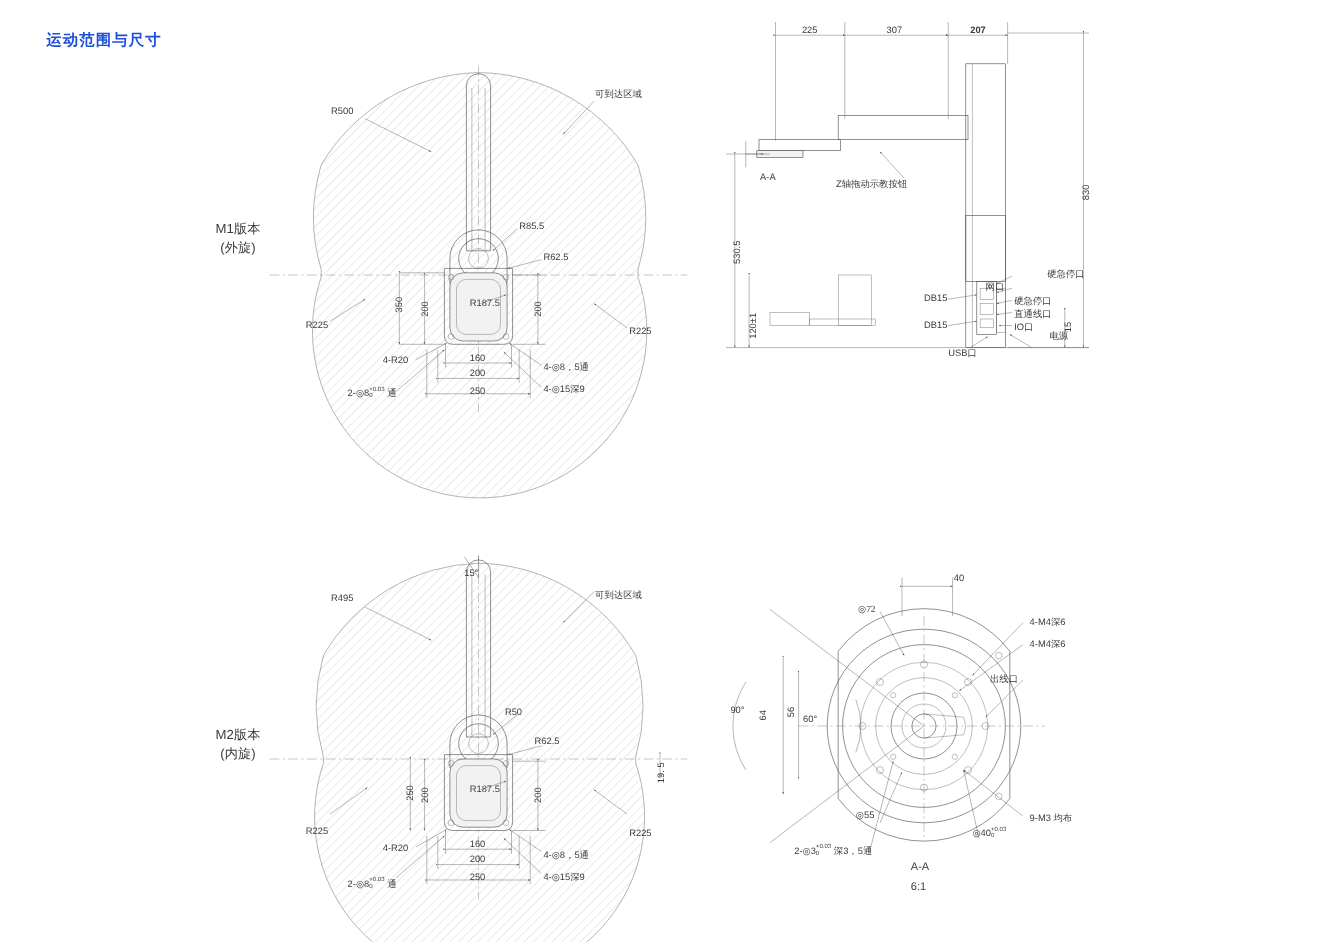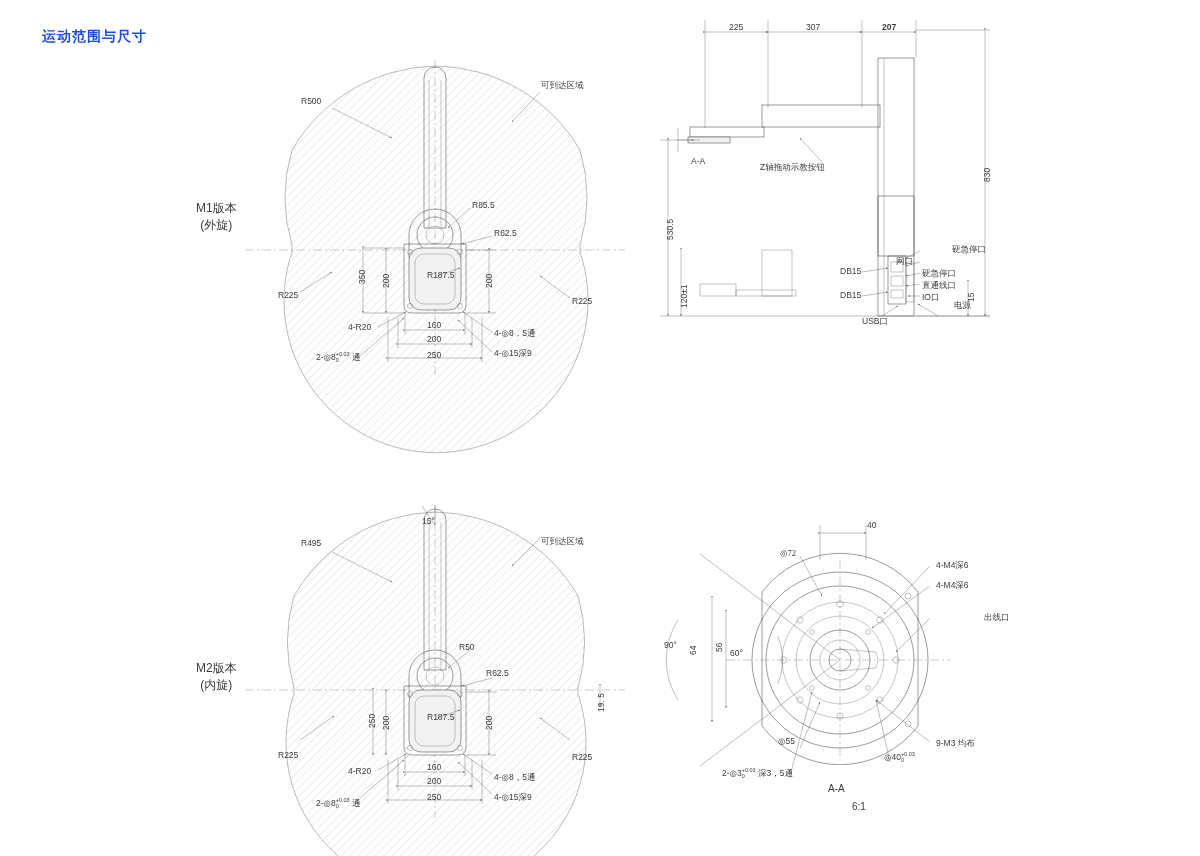--- a/index.html
+++ b/index.html
@@ -350,23 +350,23 @@
   <div class="lbl" style="left:884px;top:752px;">
     <span>◎40</span><span style="display:inline-block;font-size:5.5px;line-height:1;vertical-align:middle;text-align:left;">
       <span>+0.03</span><br><span>0</span></span>
   </div>
   <div class="lbl rot" style="left:688px;top:655px;transform:rotate(-90deg);">64</div>
   <div class="lbl rot" style="left:714px;top:652px;transform:rotate(-90deg);">56</div>
   <div class="lbl" style="left:664px;top:640px;">90°</div>
   <div class="lbl" style="left:730px;top:648px;">60°</div>
   <div class="lbl" style="left:936px;top:560px;">4-M4深6</div>
   <div class="lbl" style="left:936px;top:580px;">4-M4深6</div>
-  <div class="lbl" style="left:984px;top:612px;">出线口</div>
+  <div class="lbl" style="left:900px;top:612px;">出线口</div>
   <div class="lbl" style="left:936px;top:738px;">9-M3 均布</div>
   <div class="lbl" style="left:722px;top:768px;">
     <span>2-◎3</span><span style="display:inline-block;font-size:5.5px;line-height:1;vertical-align:middle;text-align:left;">
       <span>+0.03</span><br><span>0</span></span>
     <span>深3，5通</span>
   </div>
   <div class="lbl mid" style="left:828px;top:782px;">A-A</div>
-  <div class="lbl mid" style="left:852px;top:800px;">6:1</div>
+  <div class="lbl mid" style="left:828px;top:800px;">6:1</div>
 
 </div>
 
 </body></html>

